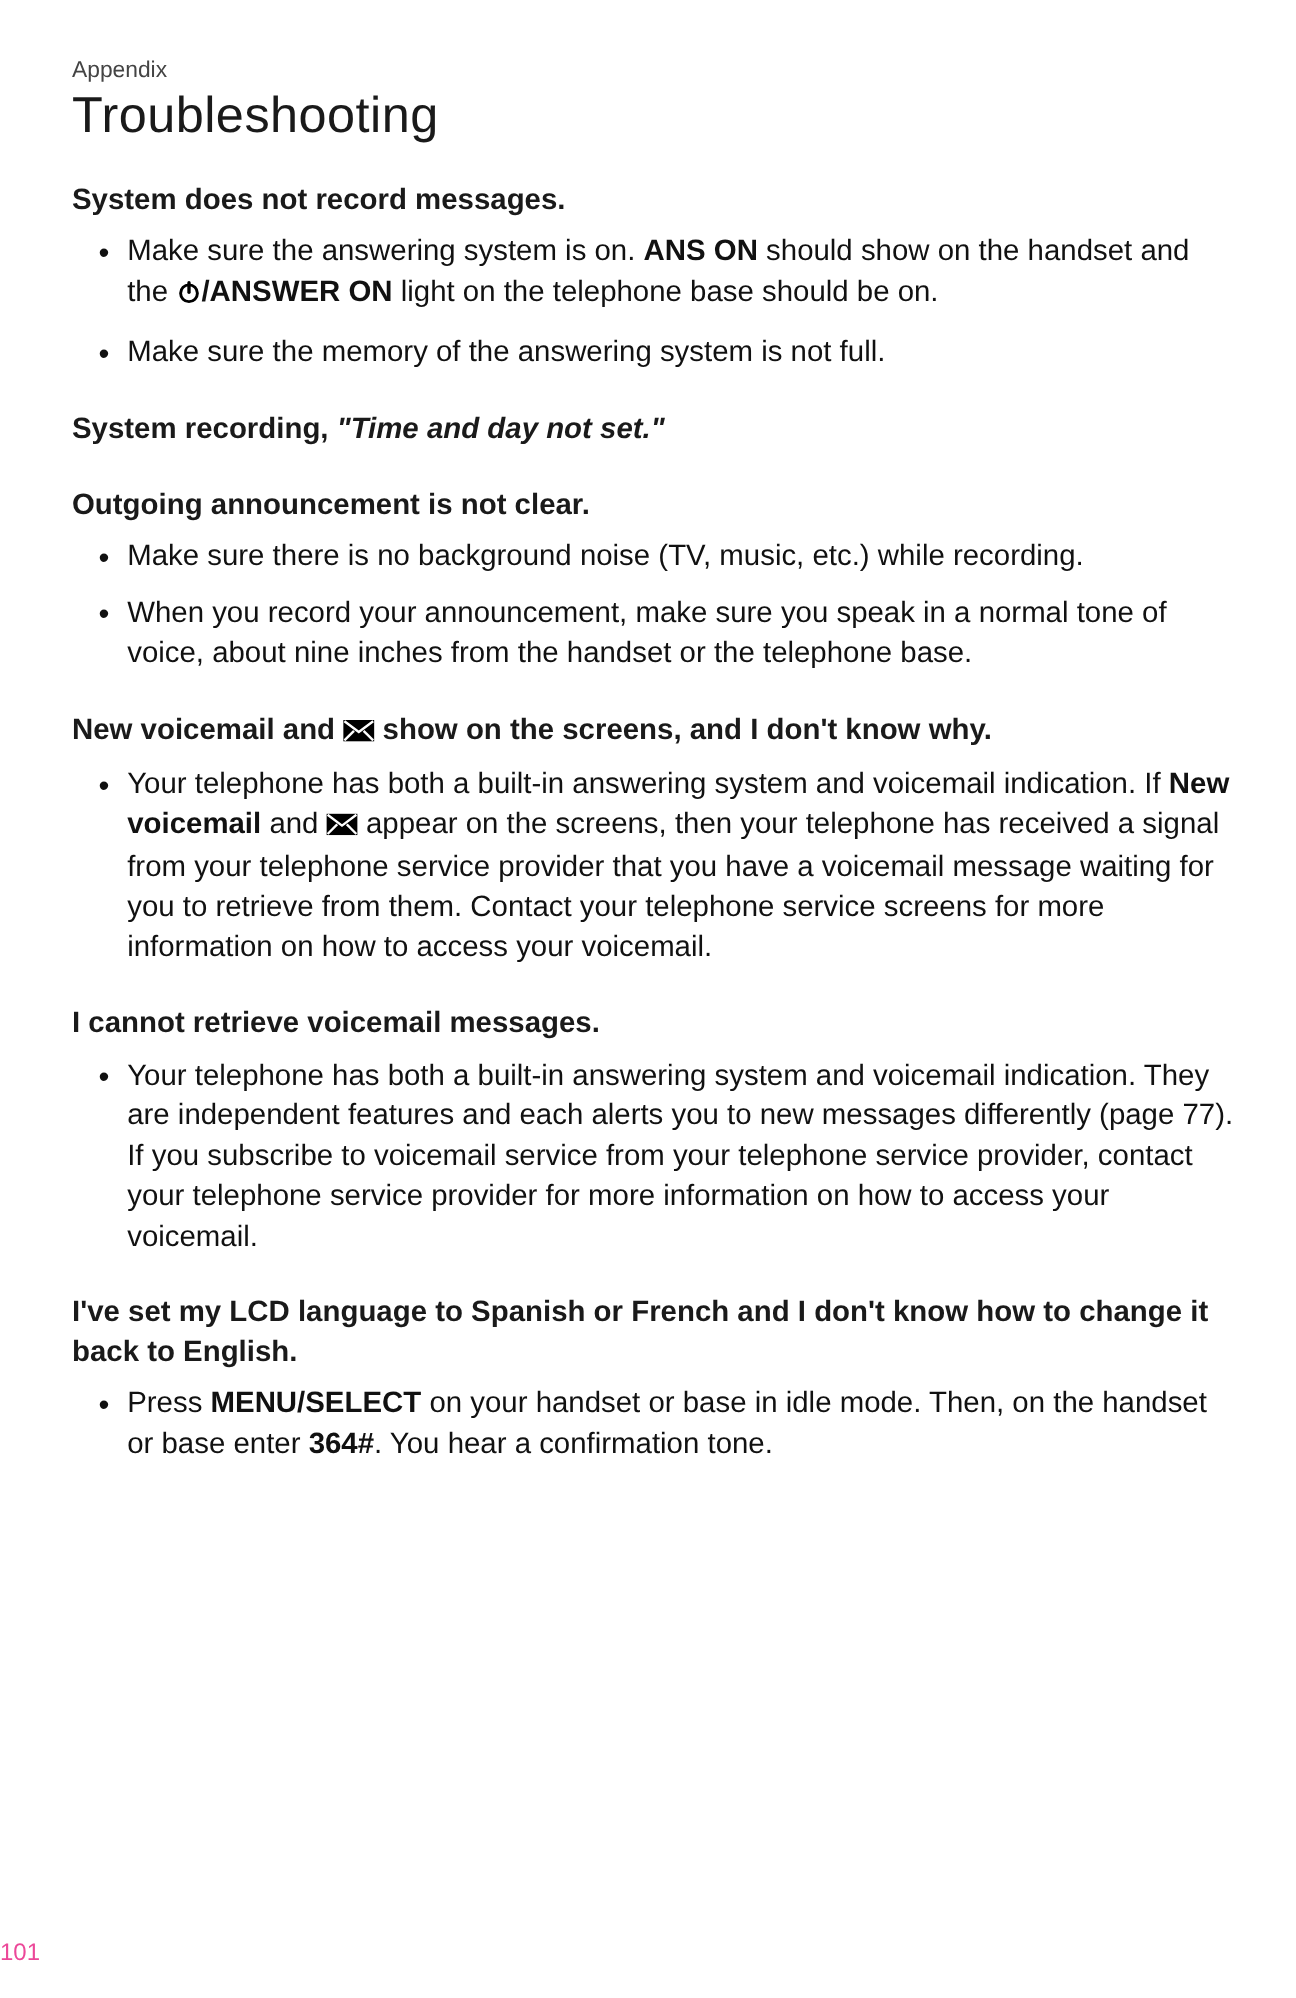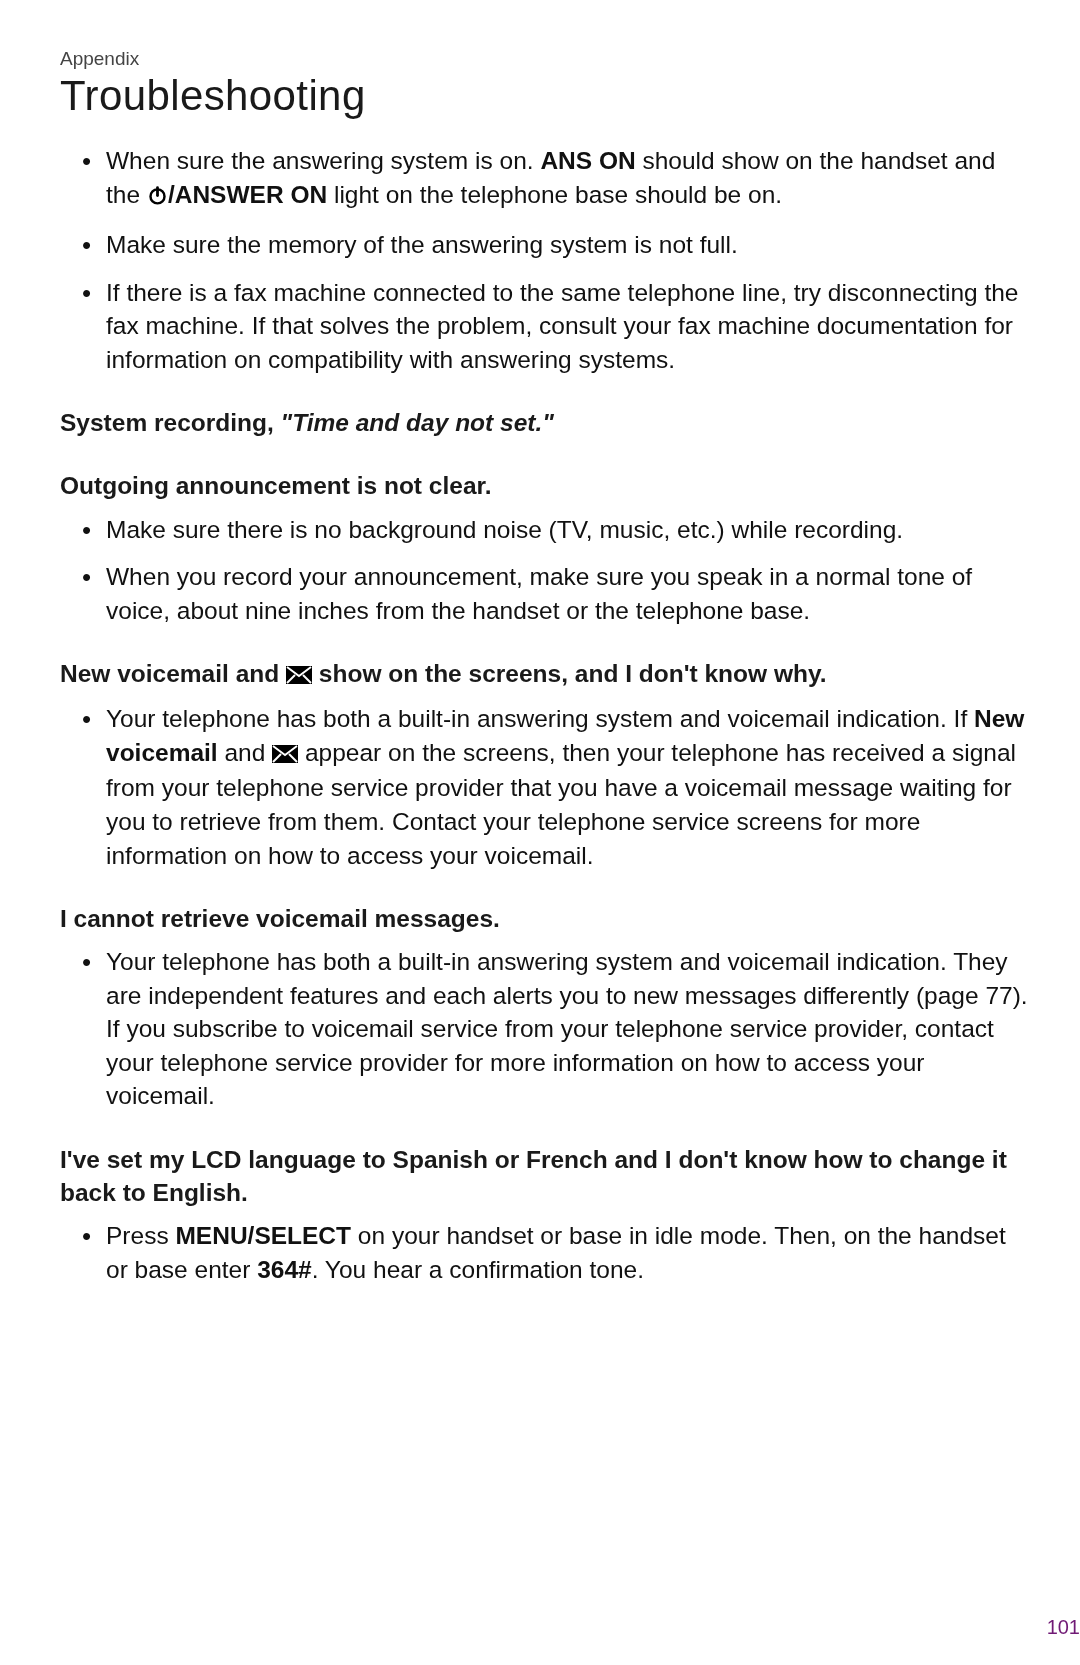--- a/index.html
+++ b/index.html
@@ -61,43 +61,45 @@
   .bold { font-weight: 700; }
   .power-icon, .mail-icon {
     display: inline-block;
     vertical-align: -3px;
   }
   .mail-icon { vertical-align: -2px; }
   .page-number {
     position: absolute;
     bottom: 26px;
     left: 0;
-    right: 0;
-    text-align: right;
+    right: 16px;
+    text-align: left;
     font-size: 20px;
-    color: #701a75;
+    color: #ec4899;
   }
 </style>
 </head>
 <body>
 
 <div class="page">
 
   <div class="appendix-label">Appendix</div>
   <div class="section-title">Troubleshooting</div>
 
+  <div class="issue-heading">
+    <span>System does not record messages.</span>
+  </div>
   <ul class="bullets">
     <li>
-      <span>When sure the answering system is on. </span><span class="bold">ANS ON</span><span> should show on the handset and the </span><span class="bold"><span class="power-icon"><svg width="21" height="21" viewBox="0 0 24 24" fill="none">
+      <span>Make sure the answering system is on. </span><span class="bold">ANS ON</span><span> should show on the handset and the </span><span class="bold"><span class="power-icon"><svg width="21" height="21" viewBox="0 0 24 24" fill="none">
               <circle cx="12" cy="13" r="8" stroke="#000" stroke-width="2.8" fill="none"></circle>
               <line x1="12" y1="3" x2="12" y2="12" stroke="#000" stroke-width="3.2" stroke-linecap="round"></line>
             </svg></span><span>/ANSWER ON</span></span><span> light on the telephone base should be on.</span>
     </li>
     <li>Make sure the memory of the answering system is not full.</li>
-    <li>If there is a fax machine connected to the same telephone line, try disconnecting the fax machine. If that solves the problem, consult your fax machine documentation for information on compatibility with answering systems.</li>
   </ul>
 
   <div class="issue-heading">
     <span>System recording, </span><span class="italic">"Time and day not set."</span>
   </div>
 
   <div class="issue-heading">
     <span>Outgoing announcement is not clear.</span>
   </div>
   <ul class="bullets">

